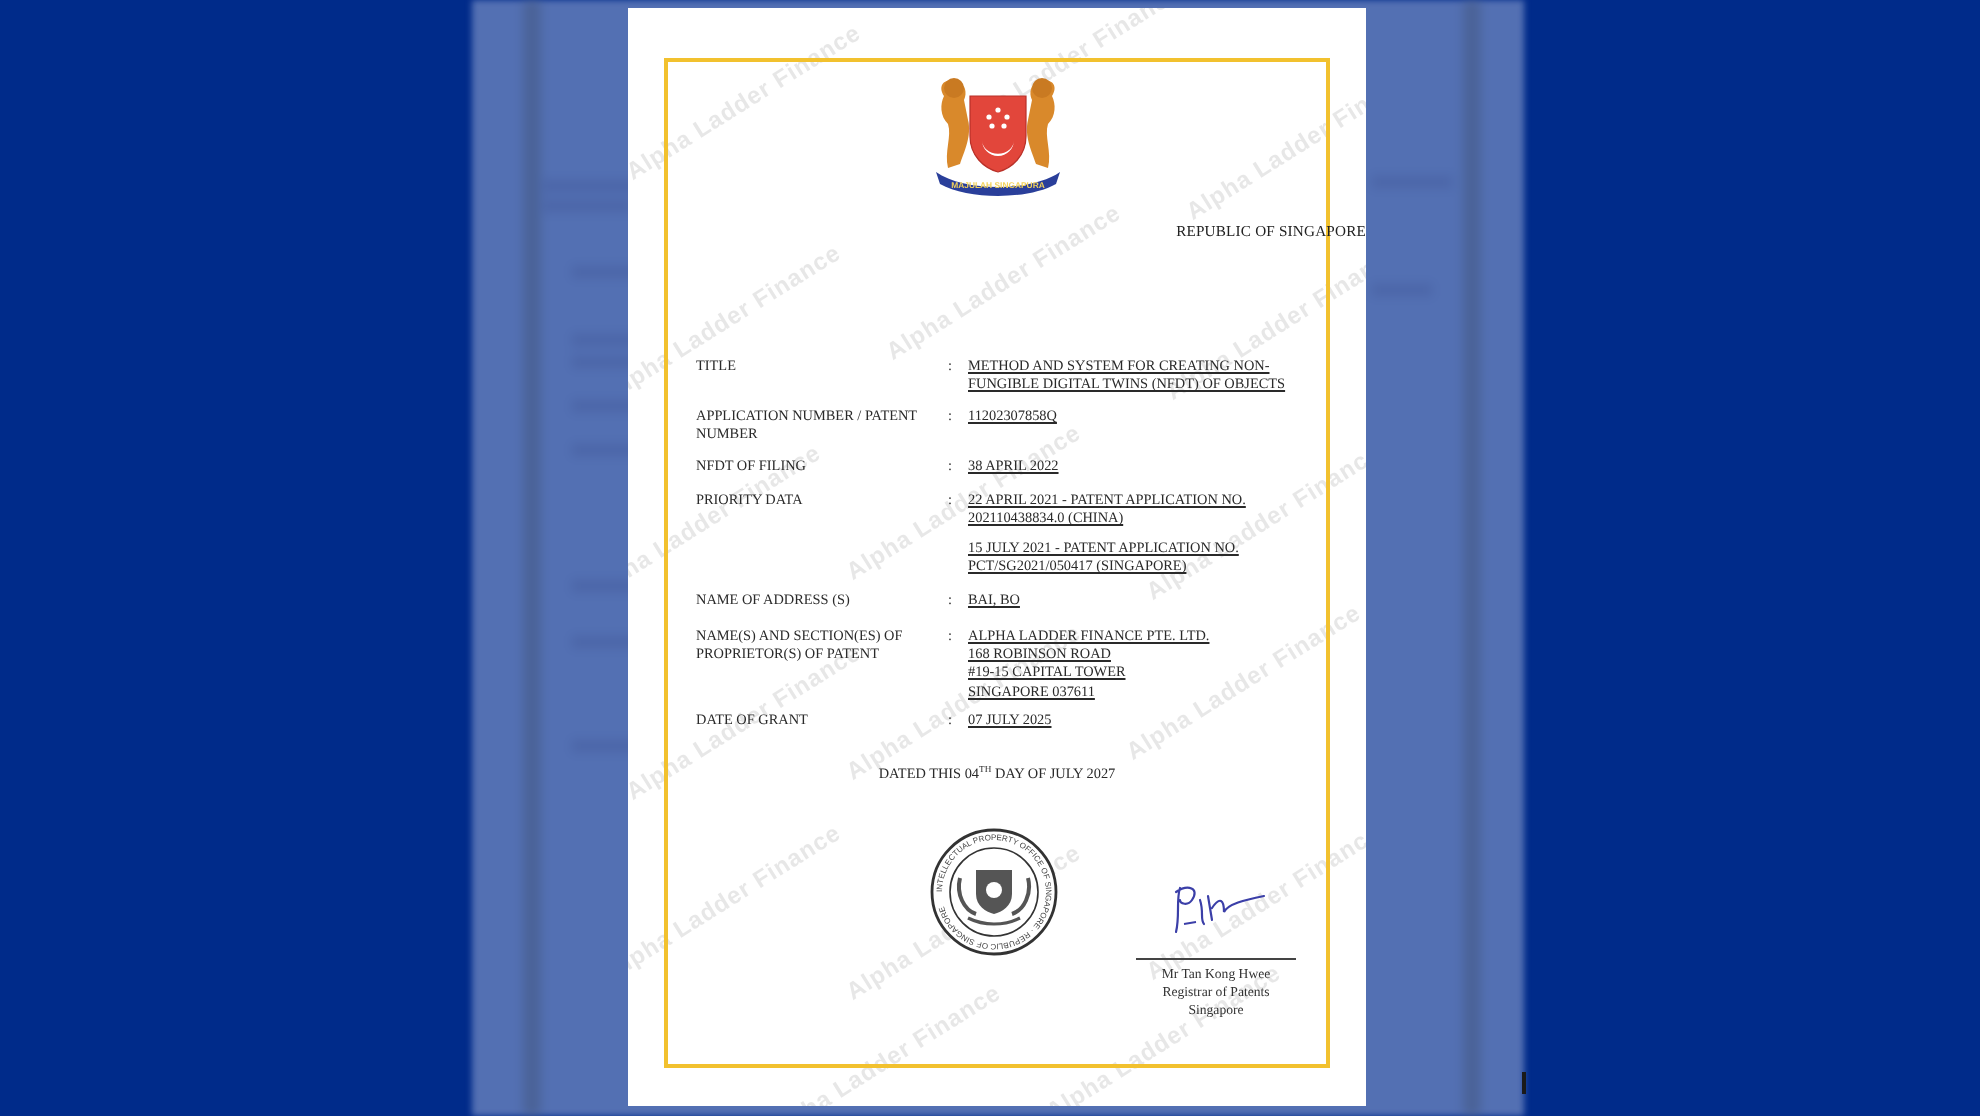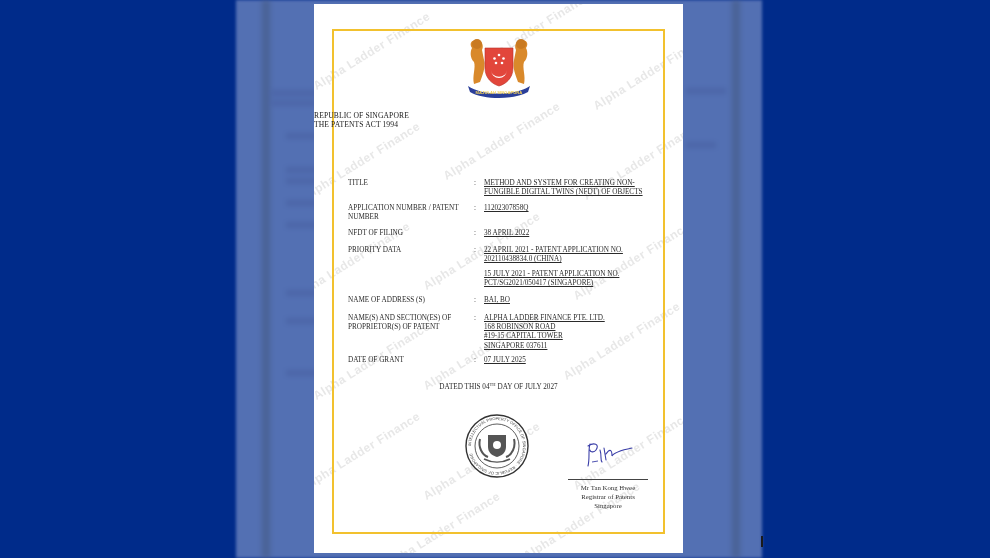--- a/index.html
+++ b/index.html
@@ -46,21 +46,21 @@
       font-weight: bold;
       color: rgba(170,170,170,0.28);
       transform: rotate(-32deg);
       white-space: nowrap;
       letter-spacing: .5px;
     }
     .crest {
       position: absolute; left: 148px; top: 30px; width: 74px; height: 66px;
     }
     .heading {
-      position: absolute; left: 0; width: 369px; text-align: left;
+      position: absolute; left: 0; width: 369px; text-align: right;
       font-size: 7.6px; color: #222; line-height: 9px; letter-spacing: .1px;
     }
     .certify {
       position: absolute; left: 24px; top: 141px; width: 320px;
       font-size: 7.2px; font-style: italic; color: #333; line-height: 9.4px;
     }
     .row { position: absolute; left: 34px; width: 310px; font-size: 7.2px; color: #2a2a2a; line-height: 9.2px; }
     .row .lbl { position: absolute; left: 0; top: 0; width: 120px; }
     .row .colon { position: absolute; left: 126px; top: 0; }
     .row .val { position: absolute; left: 136px; top: 0; width: 180px; text-decoration: underline; }
@@ -140,21 +140,20 @@
     <circle cx="32.5" cy="24.5" r="1.3" fill="#fff"></circle>
     <circle cx="41.5" cy="24.5" r="1.3" fill="#fff"></circle>
     <circle cx="34" cy="29" r="1.3" fill="#fff"></circle>
     <circle cx="40" cy="29" r="1.3" fill="#fff"></circle>
 
     <path d="M6 52 C20 62 54 62 68 52 L66 58 C52 66 22 66 8 58 Z" fill="#2a3f9a"></path>
     <text x="37" y="60" text-anchor="middle" font-size="4.2" fill="#f2d15a" font-family="Liberation Sans, sans-serif" font-weight="bold">MAJULAH SINGAPURA</text>
   </svg>
 
   <div class="heading" style="top:107px;">REPUBLIC OF SINGAPORE</div>
-  <div class="heading" style="top:116px;">THE PATENTS ACT 1994</div>
 
 
   <div class="row" style="top:175px;">
     <span class="lbl">TITLE</span>
     <span class="colon">:</span>
     <span class="val">METHOD AND SYSTEM FOR CREATING NON-FUNGIBLE DIGITAL TWINS (NFDT) OF OBJECTS</span>
   </div>
 
   <div class="row" style="top:200px;">
     <span class="lbl">APPLICATION NUMBER / PATENT NUMBER</span>

